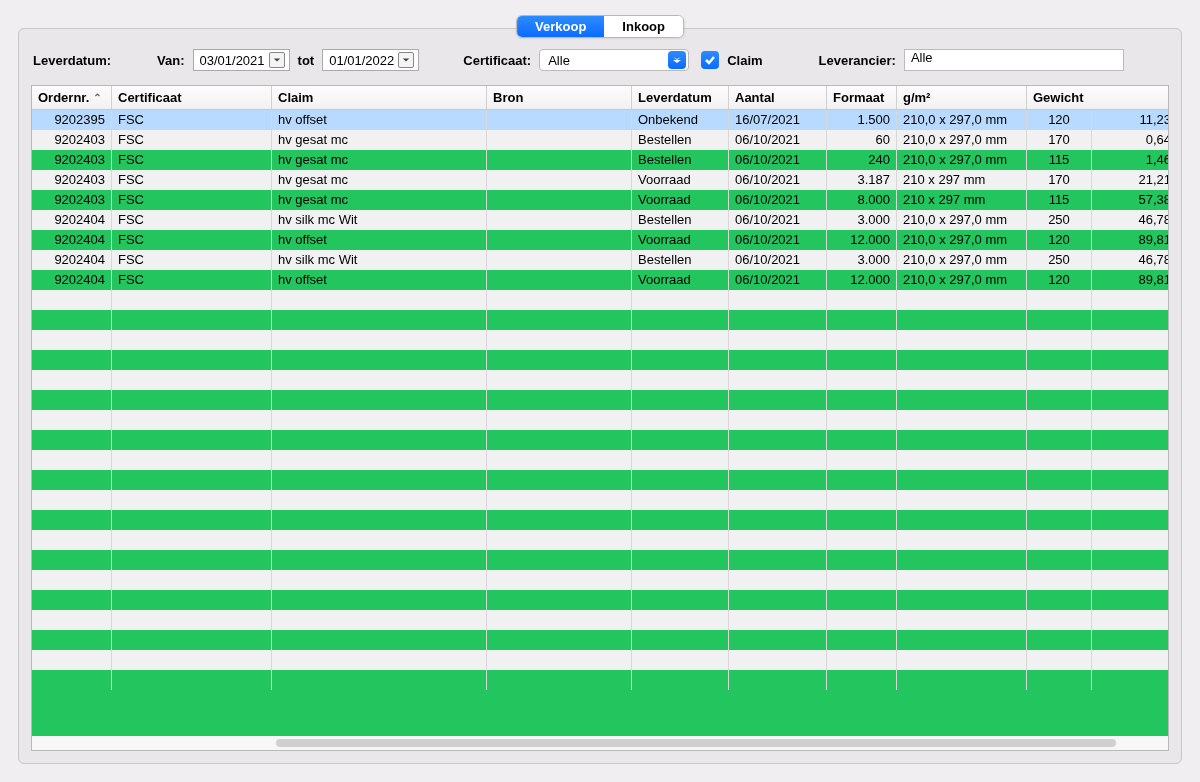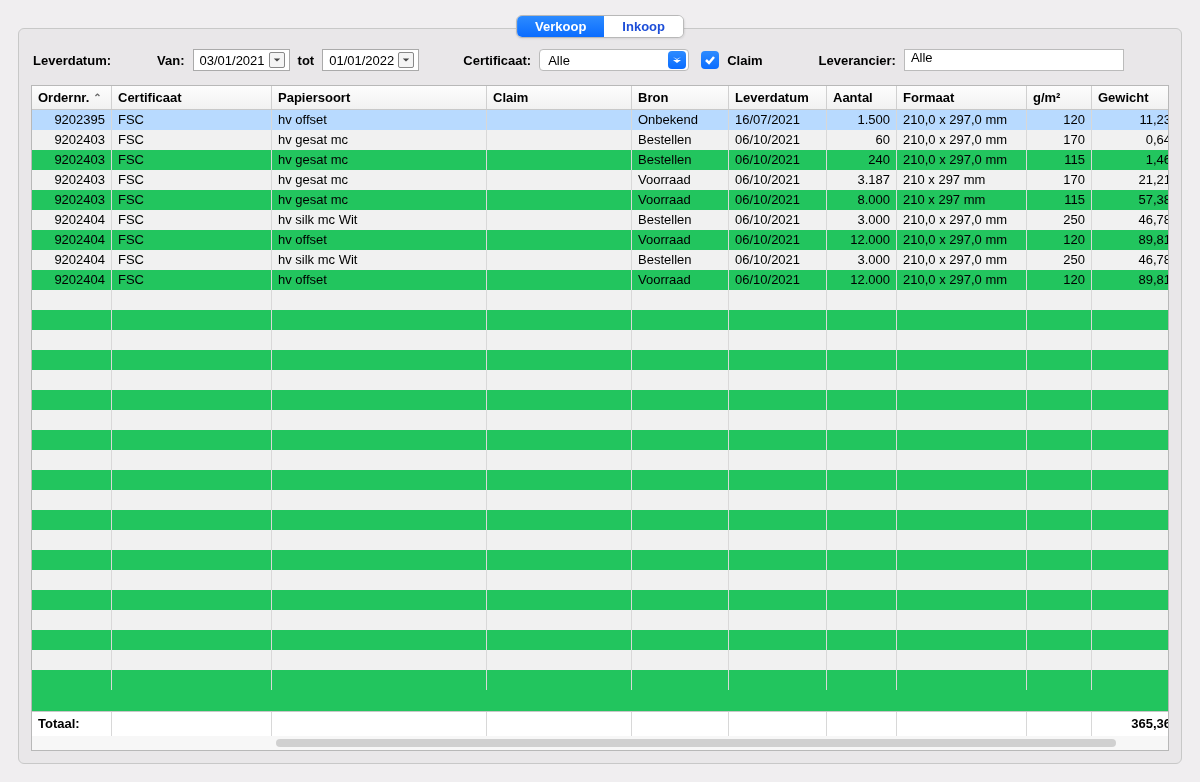--- a/index.html
+++ b/index.html
@@ -37,21 +37,21 @@
     border-radius: 6px;
     overflow: hidden;
     background: #fff;
     box-shadow: 0 1px 2px rgba(0,0,0,0.08);
   }
   .seg-tab {
     padding: 3px 18px;
     font-size: 13px;
     font-weight: 600;
     background: #fff;
-    color: #1d4ed8;
+    color: #000000;
     cursor: pointer;
   }
   .seg-tab.active {
     background: linear-gradient(#2d8bff, #0a6cff);
     color: #fff;
   }
   .filters {
     display: flex;
     align-items: center;
     gap: 8px;
@@ -162,21 +162,21 @@
     overflow: hidden;
     font-size: 13px;
     height: 20px;
     line-height: 16px;
   }
   .grow .gc:last-child { border-right: none; }
   .grow.sel { background: #b8daff; }
   .grow.alt { background: #f1f1f1; }
   .grow.empty .gc { height: 20px; }
   .num { text-align: right; }
-  .ctr { text-align: right; }
+  .ctr { text-align: center; }
   .gfoot {
     border-top: 1px solid #c8c8c8;
     background: #fff;
     font-weight: 700;
   }
   .gfoot .gc {
     padding: 4px 6px;
     border-right: 1px solid #d8d8d8;
     height: 24px;
   }
@@ -255,21 +255,20 @@
       </span>
     </div>
 
     <div class="grid-wrap">
       <div class="ghead">
         <div class="gc">
           <span>Ordernr.</span>
           <span class="sort-ic">⌃</span>
         </div>
         <div class="gc">Certificaat</div>
-        <div class="gc">Papiersoort</div>
         <div class="gc">Claim</div>
         <div class="gc">Bron</div>
         <div class="gc">Leverdatum</div>
         <div class="gc">Aantal</div>
         <div class="gc">Formaat</div>
         <div class="gc ctr">g/m²</div>
         <div class="gc ctr">Gewicht</div>
       </div>
 
       <div class="gbody" id="gbody">
@@ -616,32 +615,20 @@
             <div class="gc"></div>
             <div class="gc"></div>
             <div class="gc"></div>
             <div class="gc num"></div>
             <div class="gc"></div>
             <div class="gc ctr"></div>
             <div class="gc num"></div>
           </div>
         </div>
 
-      <div class="gfoot">
-        <div class="gc">Totaal:</div>
-        <div class="gc"></div>
-          <div class="gc"></div>
-          <div class="gc"></div>
-          <div class="gc"></div>
-        <div class="gc"></div>
-          <div class="gc"></div>
-          <div class="gc"></div>
-          <div class="gc"></div>
-        <div class="gc num">365,36</div>
-      </div>
 
       <div class="hscroll">
         <div class="thumb"></div>
       </div>
     </div>
 
   </div>
 </div>
 
 </body></html>

